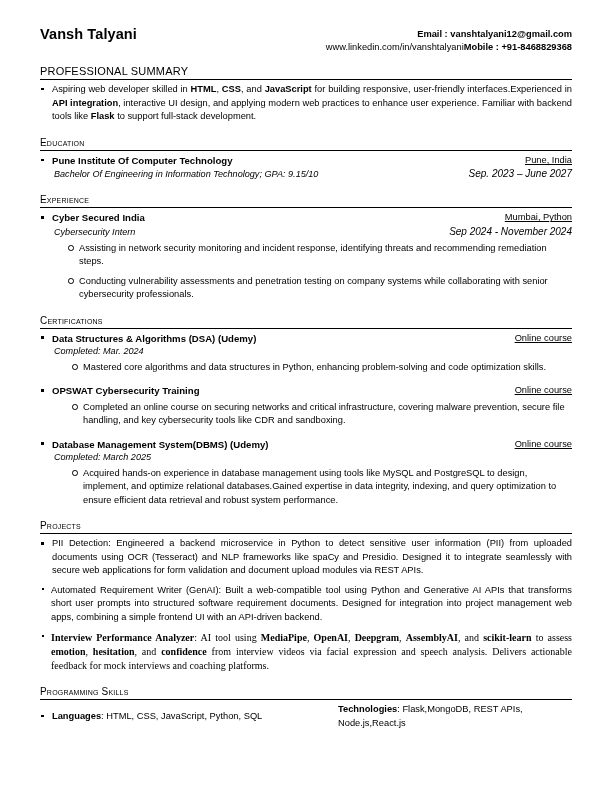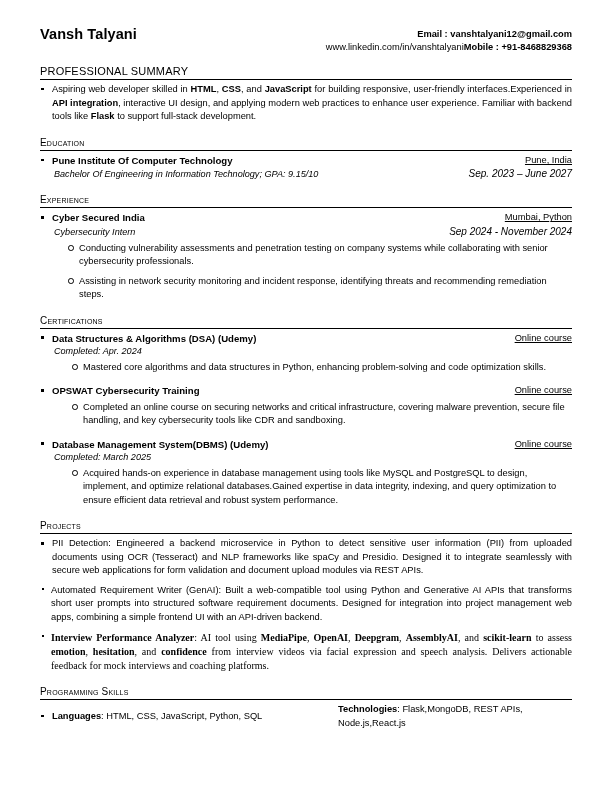--- a/index.html
+++ b/index.html
@@ -291,44 +291,44 @@
         </div>
         <div class="entry-right">Mumbai, Python</div>
       </div>
       <div class="entry-sub">
         <div class="entry-sub-left">Cybersecurity Intern</div>
         <div class="entry-sub-right">Sep 2024 - November 2024</div>
       </div>
       <div class="sub-bullets">
         <div class="sub-bullet">
           <div class="bul-dot"><i></i></div>
-          <div class="sub-bullet-text">Conducting vulnerability assessments and penetration testing on company systems while collaborating with senior cybersecurity professionals.</div>
+          <div class="sub-bullet-text">Assisting in network security monitoring and incident response, identifying threats and recommending remediation steps.</div>
         </div>
         <div class="sub-bullet">
           <div class="bul-dot"><i></i></div>
-          <div class="sub-bullet-text">Assisting in network security monitoring and incident response, identifying threats and recommending remediation steps.</div>
+          <div class="sub-bullet-text">Conducting vulnerability assessments and penetration testing on company systems while collaborating with senior cybersecurity professionals.</div>
         </div>
       </div>
     </div>
   </div>
 
   <div class="section">
     <div class="section-title">Certifications</div>
     <div class="rule"></div>
 
     <div class="entry cert">
       <div class="entry-head">
         <div class="entry-left">
           <div class="bul-sq"><i></i></div>
           <div class="entry-title">Data Structures &amp; Algorithms (DSA) (Udemy)</div>
         </div>
         <div class="entry-right">Online course</div>
       </div>
       <div class="entry-sub">
-        <div class="entry-sub-left">Completed: Apr. 2024</div>
+        <div class="entry-sub-left">Completed: Mar. 2024</div>
       </div>
       <div class="sub-bullets">
         <div class="sub-bullet">
           <div class="bul-dot"><i></i></div>
           <div class="sub-bullet-text">Mastered core algorithms and data structures in Python, enhancing problem-solving and code optimization skills.</div>
         </div>
       </div>
     </div>
 
     <div class="entry cert cert-gap">

